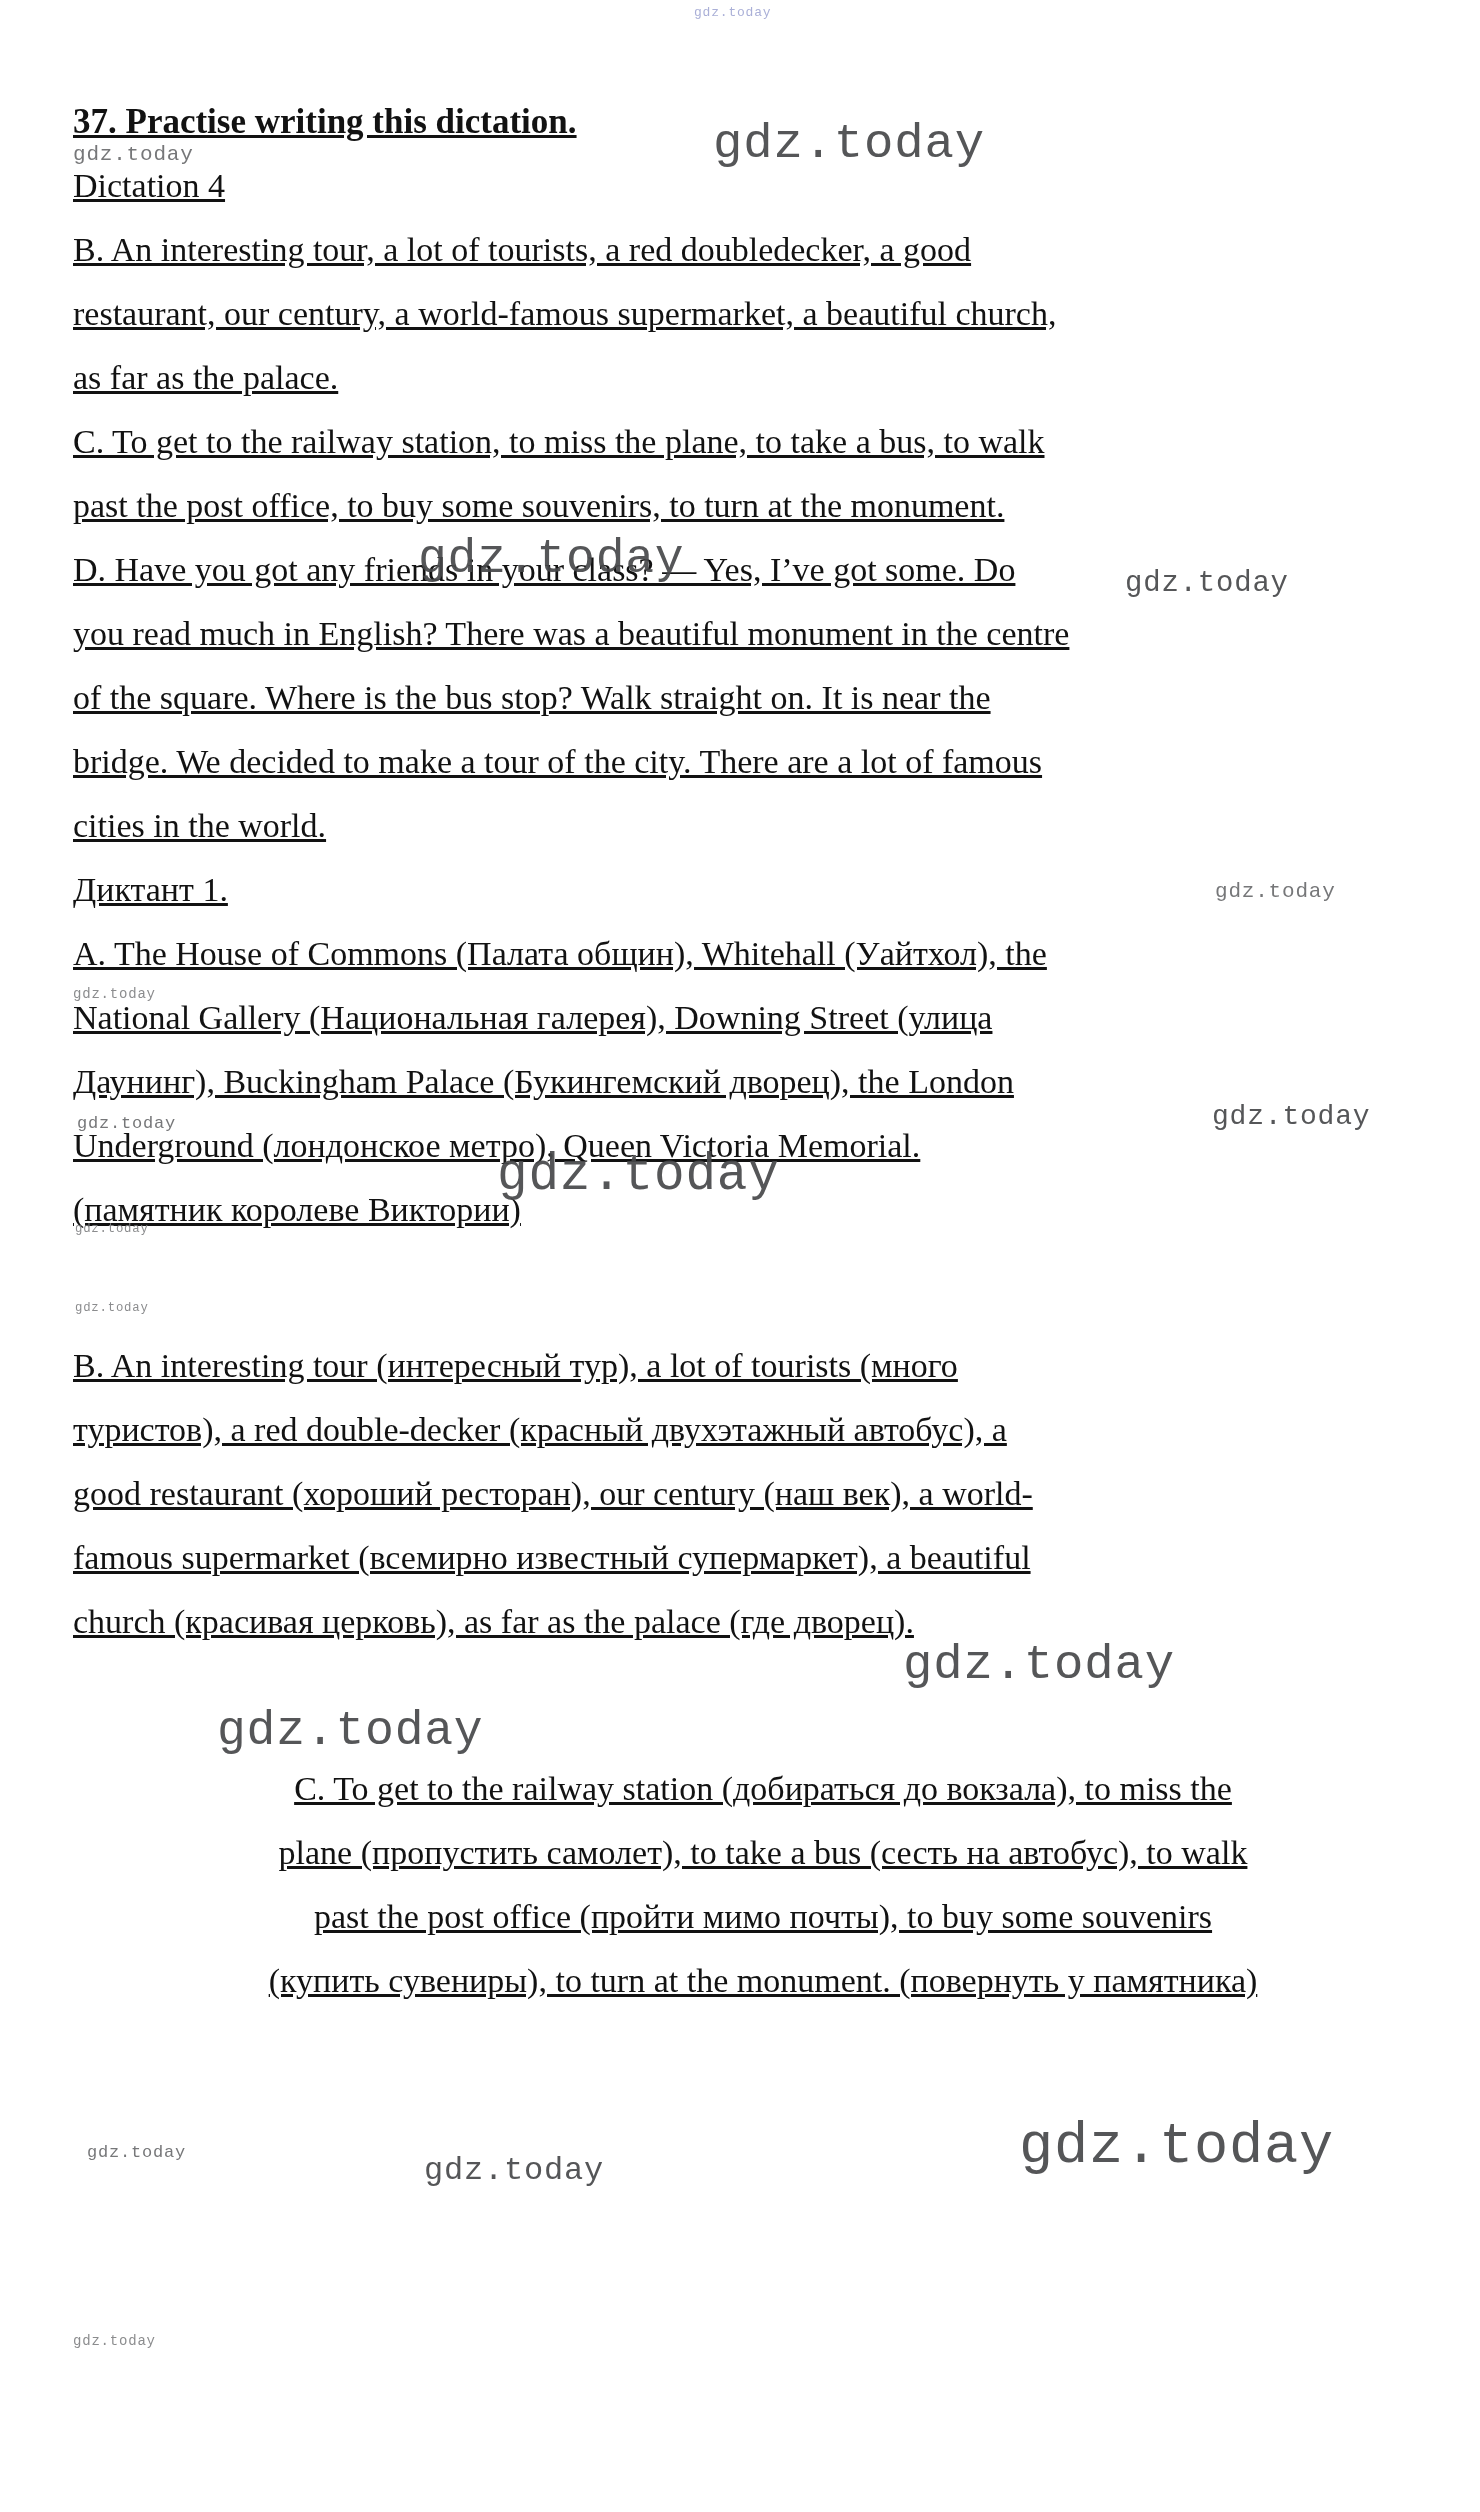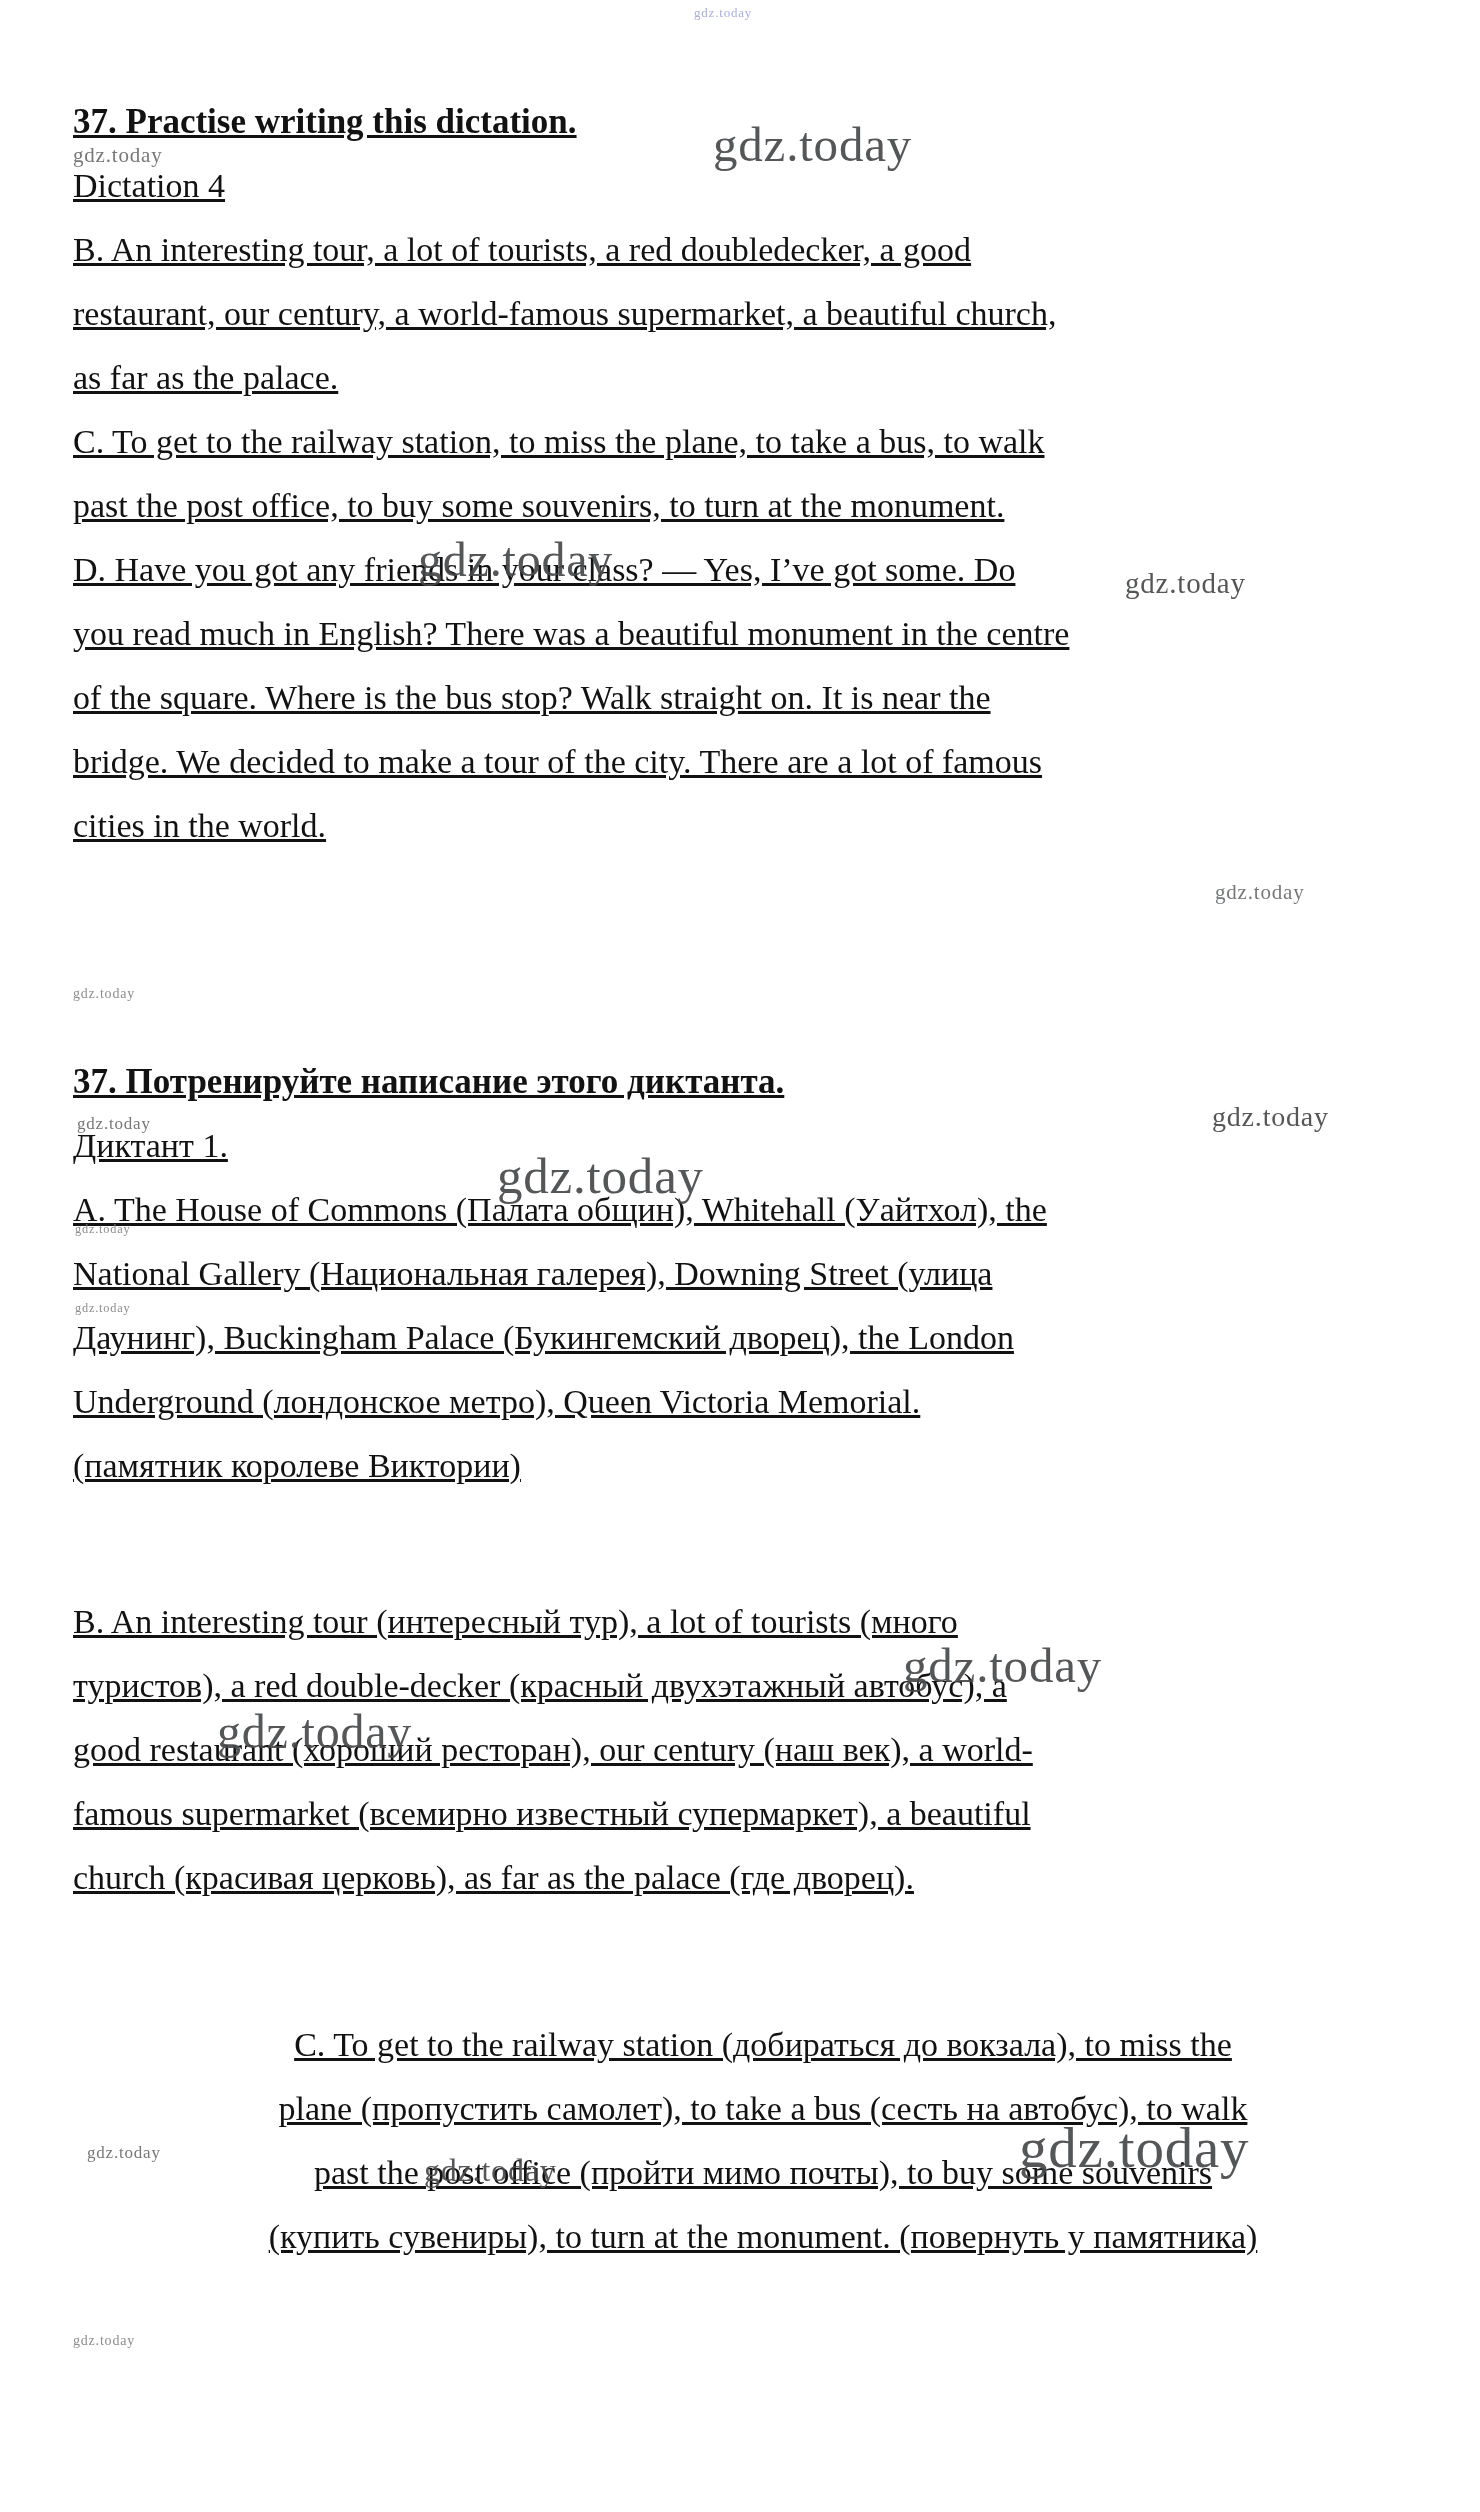--- a/index.html
+++ b/index.html
@@ -28,21 +28,21 @@
     line-height: 64px;
   }
   .h2 { margin-top: 192px; }
   .sub { line-height: 64px; }
   .para { white-space: pre-line; }
   .para-b-ru { margin-top: 92px; }
   .para-c-ru { margin-top: 103px; text-align: center; }
 
   .wm {
     position: absolute;
-    font-family: Liberation Serif, serif;
+    font-family: Liberation Mono, monospace;
     color: #47484a;
     letter-spacing: 0.8px;
     white-space: nowrap;
     opacity: 0.92;
   }
   .wm1  { left: 694px;  top: 4.6px;    font-size: 13px; color: #a3a9d4; }
   .wm2  { left: 73px;   top: 143px;  font-size: 21px; color: #6b6c6e; }
   .wm3  { left: 713px;  top: 116px;  font-size: 49px; }
   .wm4  { left: 418px;  top: 532px;  font-size: 48px; }
   .wm5  { left: 1125px; top: 567px;  font-size: 29px; }
@@ -72,21 +72,20 @@
 restaurant, our century, a world-famous supermarket, a beautiful church,
 as far as the palace.</p>
     <p class="para">C. To get to the railway station, to miss the plane, to take a bus, to walk
 past the post office, to buy some souvenirs, to turn at the monument.</p>
     <p class="para">D. Have you got any friends in your class? — Yes, I’ve got some. Do
 you read much in English? There was a beautiful monument in the centre
 of the square. Where is the bus stop? Walk straight on. It is near the
 bridge. We decided to make a tour of the city. There are a lot of famous
 cities in the world.</p>
 
-    <div class="heading h2">37. Потренируйте написание этого диктанта.</div>
     <div class="sub">Диктант 1.</div>
     <p class="para">A. The House of Commons (Палата общин), Whitehall (Уайтхол), the
 National Gallery (Национальная галерея), Downing Street (улица
 Даунинг), Buckingham Palace (Букингемский дворец), the London
 Underground (лондонское метро), Queen Victoria Memorial.
 (памятник королеве Виктории)</p>
     <p class="para para-b-ru">B. An interesting tour (интересный тур), a lot of tourists (много
 туристов), a red double-decker (красный двухэтажный автобус), a
 good restaurant (хороший ресторан), our century (наш век), a world-
 famous supermarket (всемирно известный супермаркет), a beautiful

